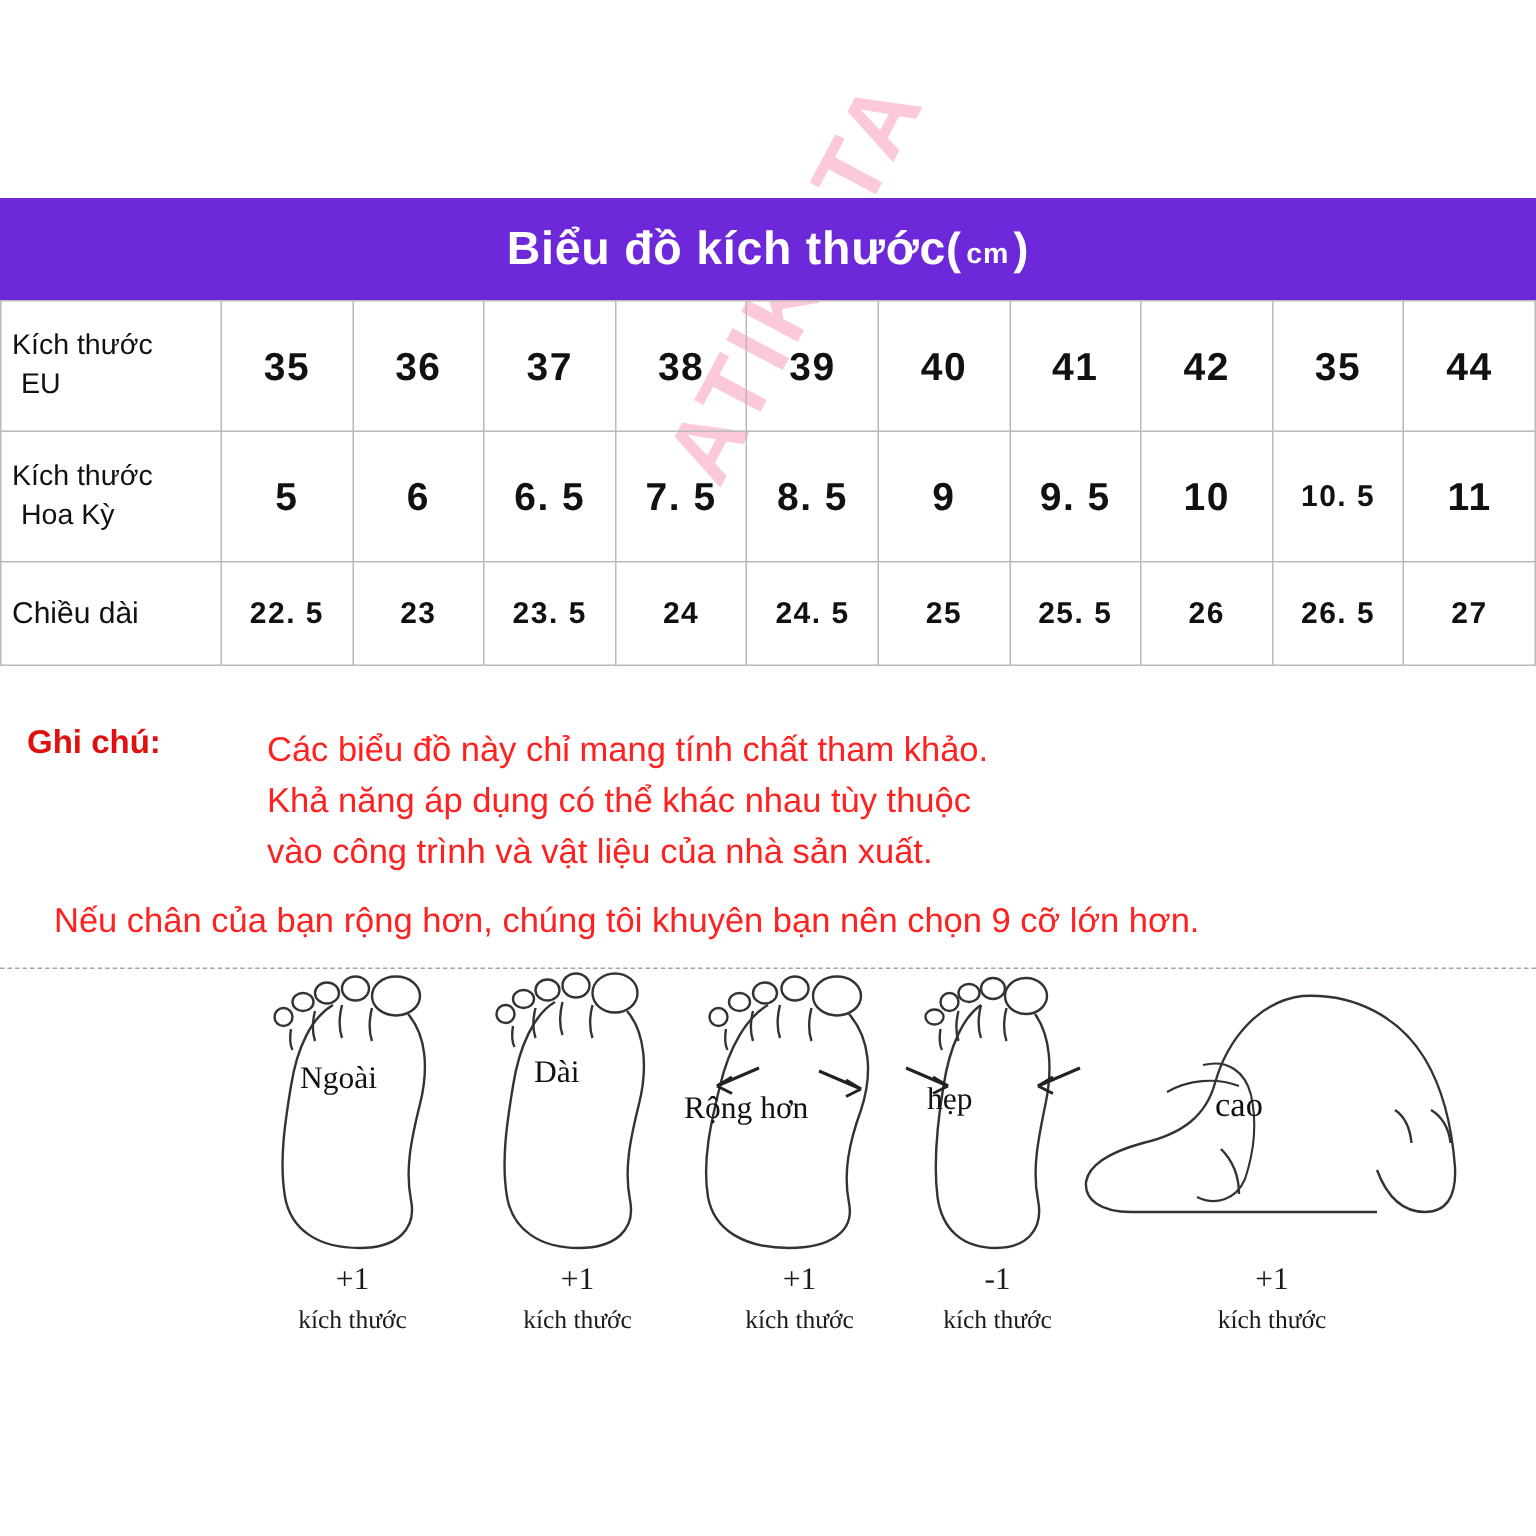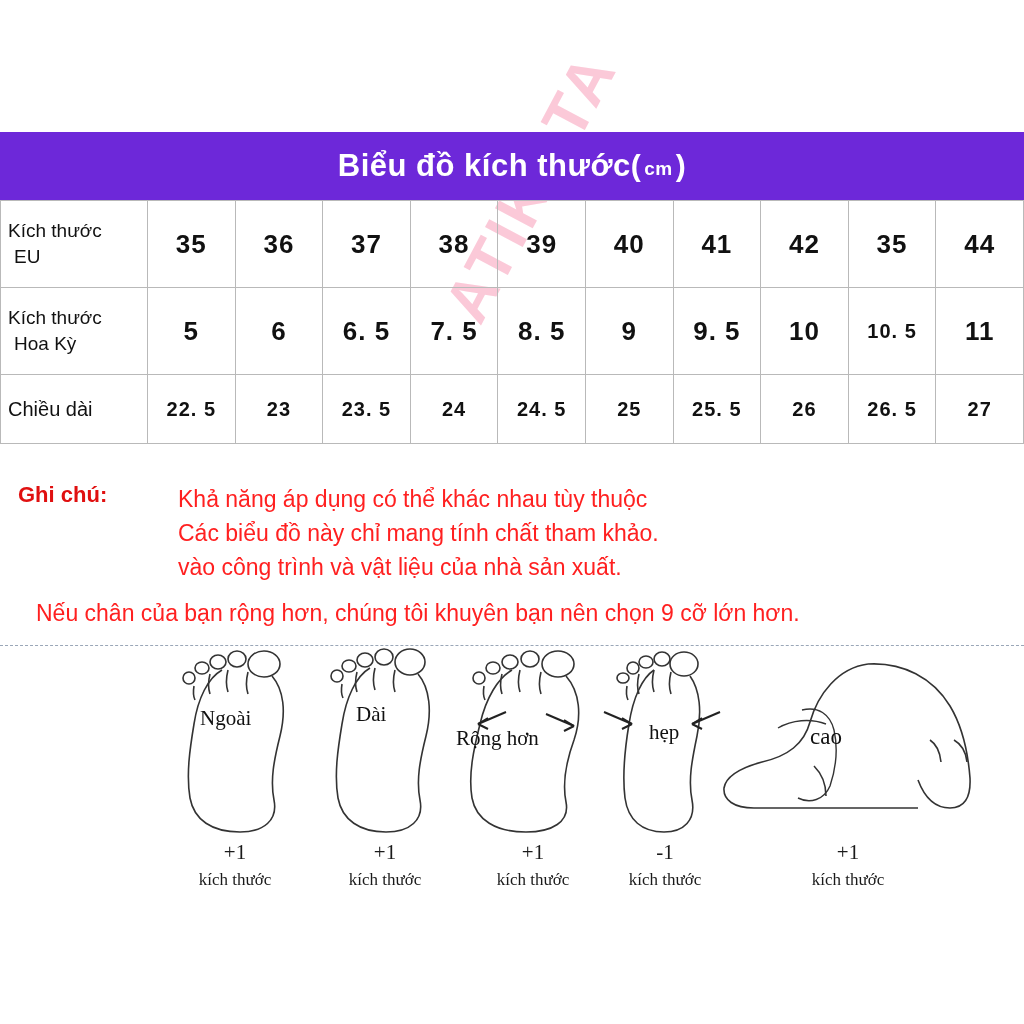--- a/index.html
+++ b/index.html
@@ -261,22 +261,22 @@
           <td class="val val-sm">26. 5</td>
           <td class="val val-sm">27</td>
         </tr>
       </tbody>
     </table>
   </div>
 
   <div class="note-block">
     <div class="note-label">Ghi chú:</div>
     <div class="note-lines">
+      <div>Các biểu đồ này chỉ mang tính chất tham khảo.</div>
       <div>Khả năng áp dụng có thể khác nhau tùy thuộc</div>
-      <div>Các biểu đồ này chỉ mang tính chất tham khảo.</div>
       <div>vào công trình và vật liệu của nhà sản xuất.</div>
     </div>
     <div class="note-line-wide">Nếu chân của bạn rộng hơn, chúng tôi khuyên bạn nên chọn 9 cỡ lớn hơn.</div>
   </div>
 
   <div class="divider"></div>
 
   <div class="feet-area">
 
 
@@ -360,21 +360,21 @@
           <path d="M49 26 C47 34 47 40 49 46"></path>
           <path d="M37 38 C36 44 36 48 38 52"></path>
         </g>
         <g stroke="#222" stroke-width="2" fill="none">
           <path d="M14 64 L42 76"></path>
             <path d="M42 76 L32 70 M42 76 L32 81"></path>
           <path d="M130 64 L102 76"></path>
             <path d="M102 76 L112 70 M102 76 L112 81"></path>
         </g>
       </svg>
-      <div class="inline-lbl" style="left:28px; top:72px;margin-left:31px;">hẹp</div>
+      <div class="inline-lbl" style="left:28px; top:72px;">hẹp</div>
       <div class="foot-caption cap-main">-1</div>
       <div class="foot-caption cap-sub">kích thước</div>
     </div>
 
     <div class="foot-cell" style="left:718px; width:300px;">
       <svg width="300" height="190" viewBox="0 0 300 190">
         <g fill="none" stroke="#333" stroke-width="1.6">
           <path d="M150 16 C185 14 215 30 232 58 C244 78 250 104 252 130 C253 150 246 160 232 160 C216 160 206 148 200 132"></path>
           <path d="M150 16 C120 20 100 46 92 74 C86 96 70 108 44 114 C22 120 8 128 6 140 C5 152 16 160 36 160 L200 160"></path>
           <path d="M236 92 C243 96 248 104 249 114"></path>

